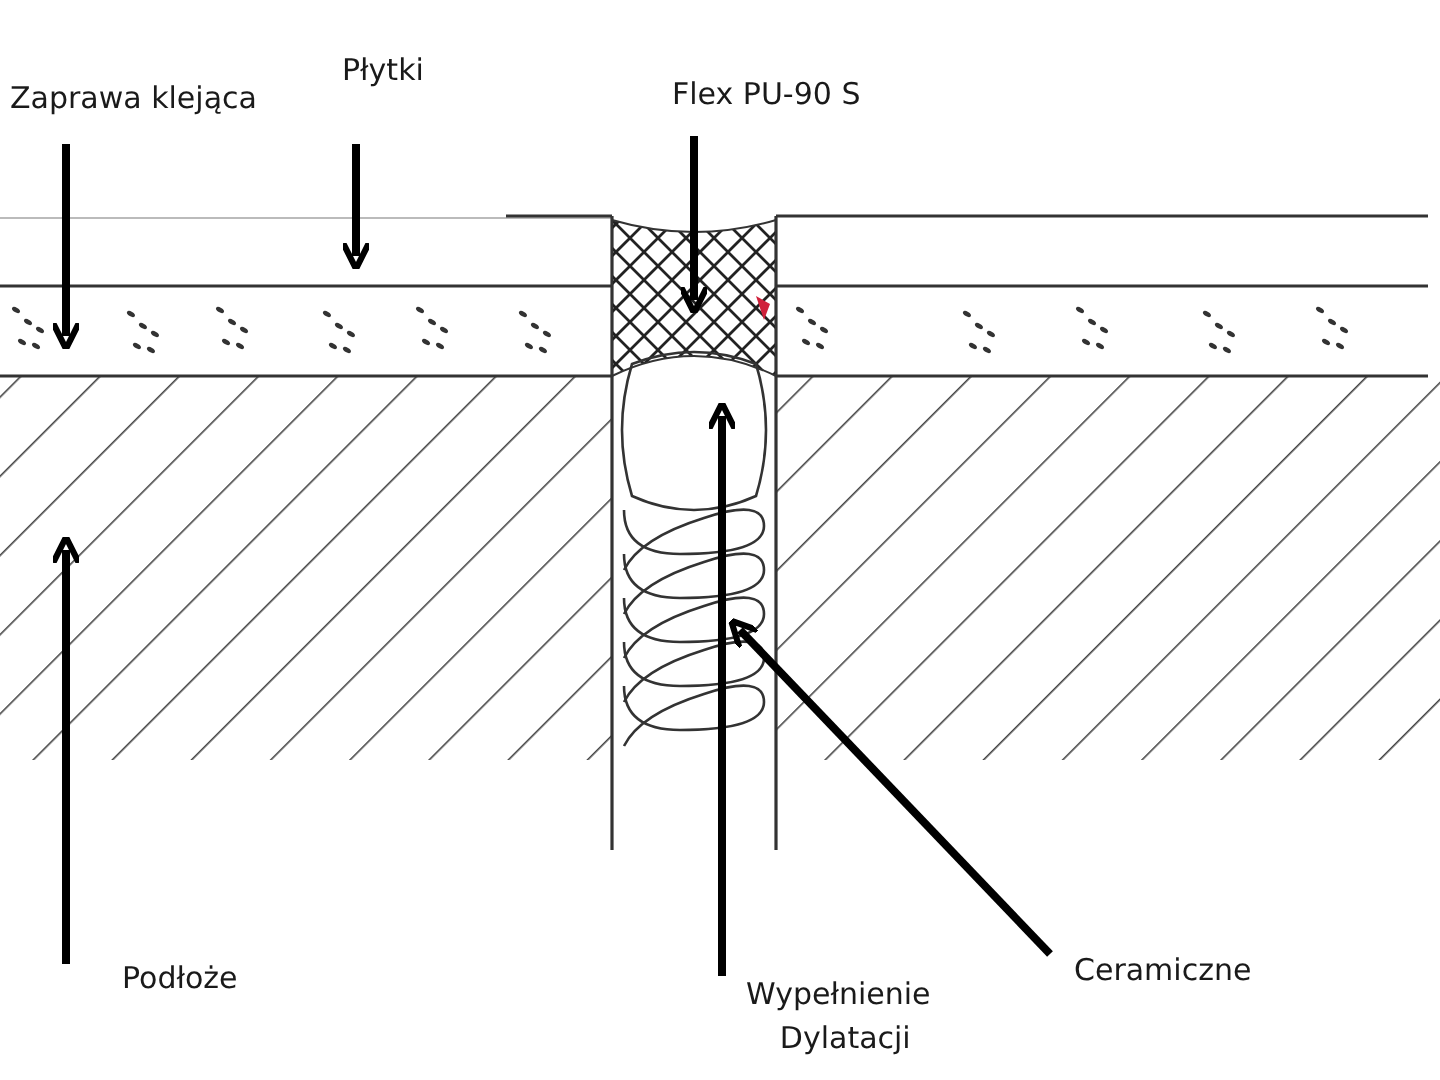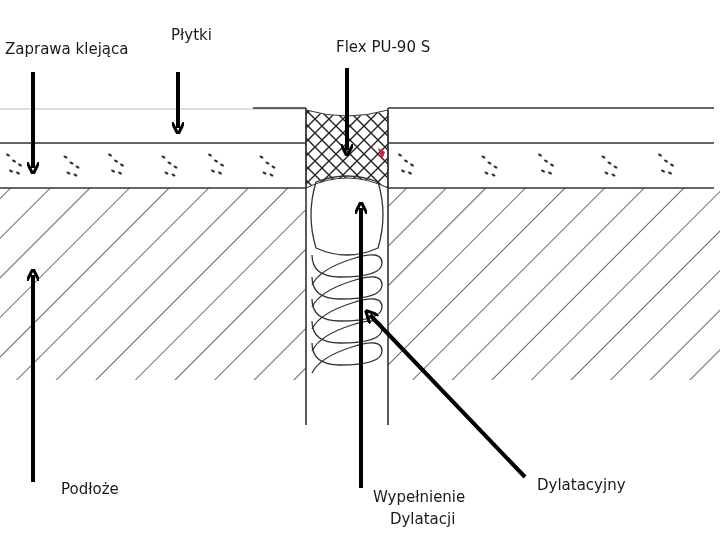--- a/index.html
+++ b/index.html
@@ -140,14 +140,14 @@
   <span>Flex PU-90 S</span>
 </div>
 <div class="label" style="left:61px;top:478px;">
   <span>Podłoże</span>
 </div>
 <div class="label" style="left:373px;top:486px;text-align:center;">
   <span>Wypełnienie</span>
   <span style="margin-left:7px;">Dylatacji</span>
 </div>
 <div class="label" style="left:533px;top:474px;">
-  <span style="margin-left:4px;">Dylatacyjny</span>
+  <span style="margin-left:4px;">Ceramiczne</span>
 </div>
 
 </body></html>

